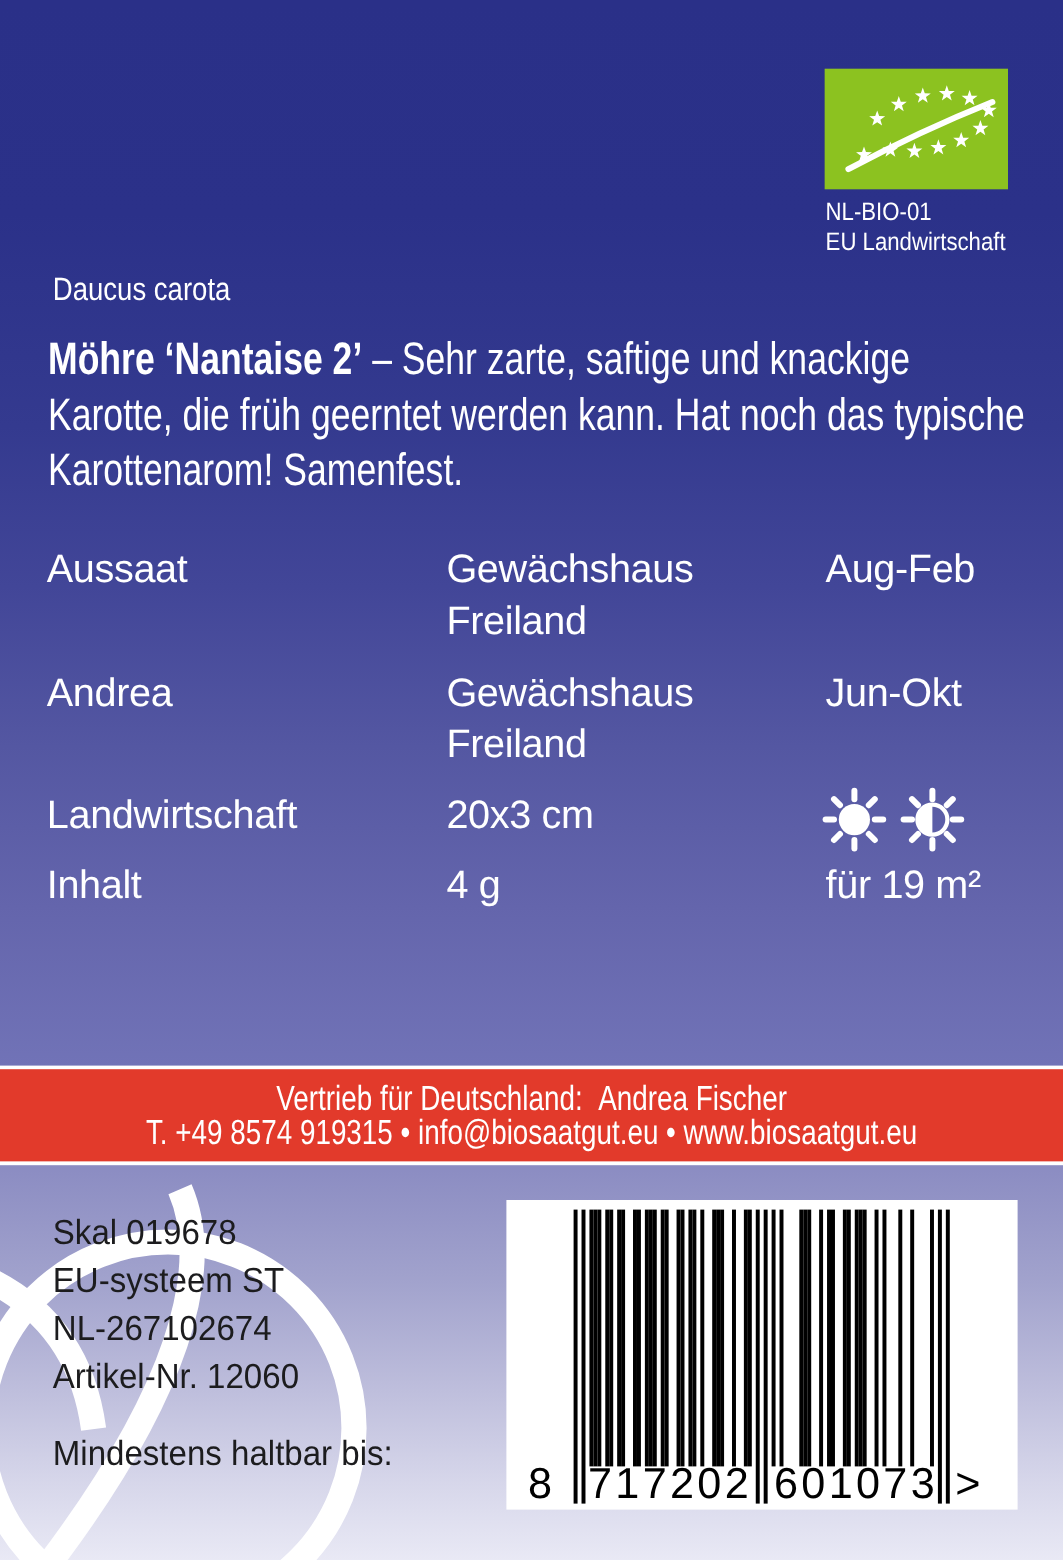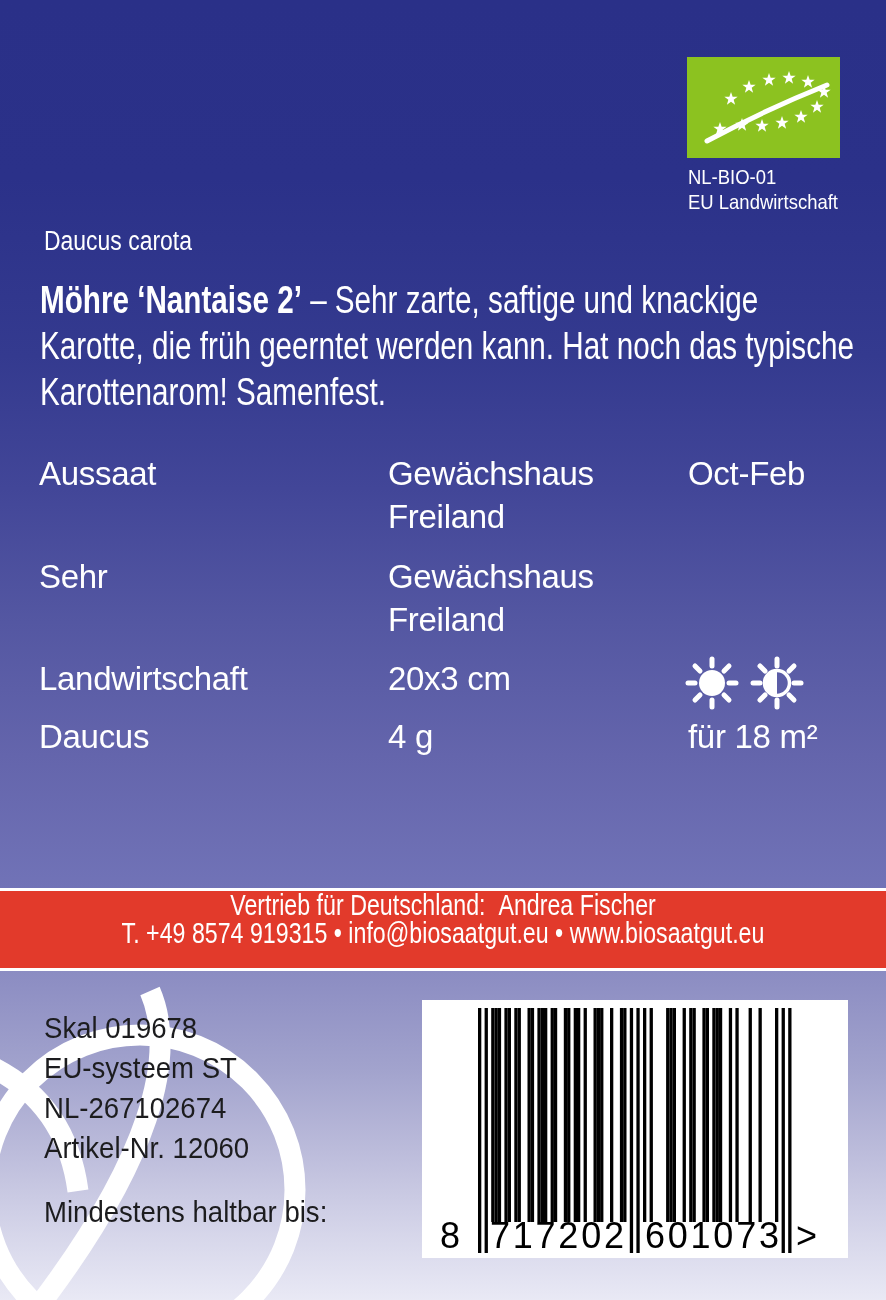--- a/index.html
+++ b/index.html
@@ -13,21 +13,21 @@
     background:linear-gradient(to bottom,
       #2a3088 0%, #2b3189 20%, #343a8f 40%, #424698 55%,
       #5457a2 70%, #6465ac 85%, #7173b7 100%);
   }
   .sep{position:absolute;left:0;width:886px;height:3px;background:#ffffff;}
   .sep-top{top:888px;}
   .sep-bottom{top:968px;}
   .banner{
     position:absolute;left:0;top:891px;width:886px;height:77px;
     background:#e23a2b;color:#ffffff;
-    display:flex;flex-direction:column;justify-content:flex-start;
+    display:flex;flex-direction:column;justify-content:center;
   }
   .banner .bline{font-size:29px;line-height:28px;text-align:center;
     transform:scaleX(.8);transform-origin:center;white-space:nowrap;}
   .bottom-grad{
     position:absolute;left:0;top:971px;width:886px;height:329px;
     background:linear-gradient(to bottom,
       #8b8cc2 0%, #a2a3cd 30%, #bcbcdb 55%, #d6d6ea 80%, #e9e9f5 100%);
   }
   .swirls{position:absolute;left:0;top:971px;width:886px;height:329px;}
   
@@ -35,21 +35,21 @@
   .eu-codes{position:absolute;left:688px;top:164px;color:#ffffff;
     font-size:21px;line-height:25px;transform:scaleX(.88);transform-origin:left top;white-space:nowrap;}
   
   .species{position:absolute;left:44px;top:226px;color:#ffffff;font-size:27px;
     transform:scaleX(.85);transform-origin:left top;white-space:nowrap;}
   .desc{position:absolute;left:40px;top:277px;width:1050px;color:#ffffff;
     font-size:38px;line-height:46px;transform:scaleX(.78);transform-origin:left top;}
   .desc b{font-weight:bold;}
   .trow{position:absolute;left:0;width:886px;color:#ffffff;font-size:33px;line-height:43px;letter-spacing:-0.3px;}
   .tlabel{position:absolute;left:39px;top:0;font-weight:normal;white-space:nowrap;}
-  .tcol2{position:absolute;left:388px;top:0;white-space:nowrap;}
+  .tcol2{position:absolute;left:372px;top:0;white-space:nowrap;}
   .tcol3{position:absolute;left:688px;top:0;white-space:nowrap;}
   .row-aussaat{top:452px;}
   .row-ernte{top:555px;}
   .row-pflanz{top:657px;}
   .row-inhalt{top:715px;}
   .suns{position:absolute;left:684px;top:654px;width:125px;height:58px;}
   
   .certs{position:absolute;left:44px;top:1008px;color:#1c1c1e;font-size:29px;line-height:40px;
     transform:scaleX(.95);transform-origin:left top;white-space:nowrap;}
   .best-before{margin-top:24px;}
@@ -99,31 +99,32 @@
     <b>Möhre ‘Nantaise 2’</b><span> – Sehr zarte, saftige und knackige Karotte, die früh geerntet werden kann. Hat noch das typische Karottenarom! Samenfest.</span>
   </div>
 
   <div class="trow row-aussaat">
     <div class="tlabel">Aussaat</div>
     <div class="tcol2">
       <div>Gewächshaus</div>
       <div>Freiland</div>
     </div>
     <div class="tcol3">
-      <div>Oct-Feb</div>
+      <div>Aug-Feb</div>
     </div>
   </div>
 
   <div class="trow row-ernte">
-    <div class="tlabel">Sehr</div>
+    <div class="tlabel">Andrea</div>
     <div class="tcol2">
       <div>Gewächshaus</div>
       <div>Freiland</div>
     </div>
     <div class="tcol3">
+      <div>Jun-Okt</div>
     </div>
   </div>
 
   <div class="trow row-pflanz">
     <div class="tlabel">Landwirtschaft</div>
     <div class="tcol2">20x3 cm</div>
   </div>
 
   <svg class="suns" viewBox="0 0 125 58">
     <g stroke="#ffffff" stroke-width="5" stroke-linecap="round">
@@ -145,23 +146,23 @@
       <line x1="76" y1="29" x2="69" y2="29"></line>
         <line x1="81" y1="17" x2="76" y2="12"></line>
       <line x1="93" y1="12" x2="93" y2="5"></line>
         <line x1="105" y1="17" x2="110" y2="12"></line>
       <circle cx="93" cy="29" r="12.5" fill="none" stroke-width="3.5"></circle>
       <path d="M 93,16.5 A 12.5,12.5 0 0 0 93,41.5 Z" fill="#ffffff" stroke="none"></path>
     </g>
   </svg>
 
   <div class="trow row-inhalt">
-    <div class="tlabel">Daucus</div>
+    <div class="tlabel">Inhalt</div>
     <div class="tcol2">4 g</div>
-    <div class="tcol3">für 18 m²</div>
+    <div class="tcol3">für 19 m²</div>
   </div>
 
   <div class="sep sep-top"></div>
   <div class="banner">
     <div class="bline">Vertrieb für Deutschland: &nbsp;Andrea Fischer</div>
     <div class="bline">T. +49 8574 919315 • info@biosaatgut.eu • www.biosaatgut.eu</div>
   </div>
   <div class="sep sep-bottom"></div>
 
   <div class="bottom-grad"></div>

